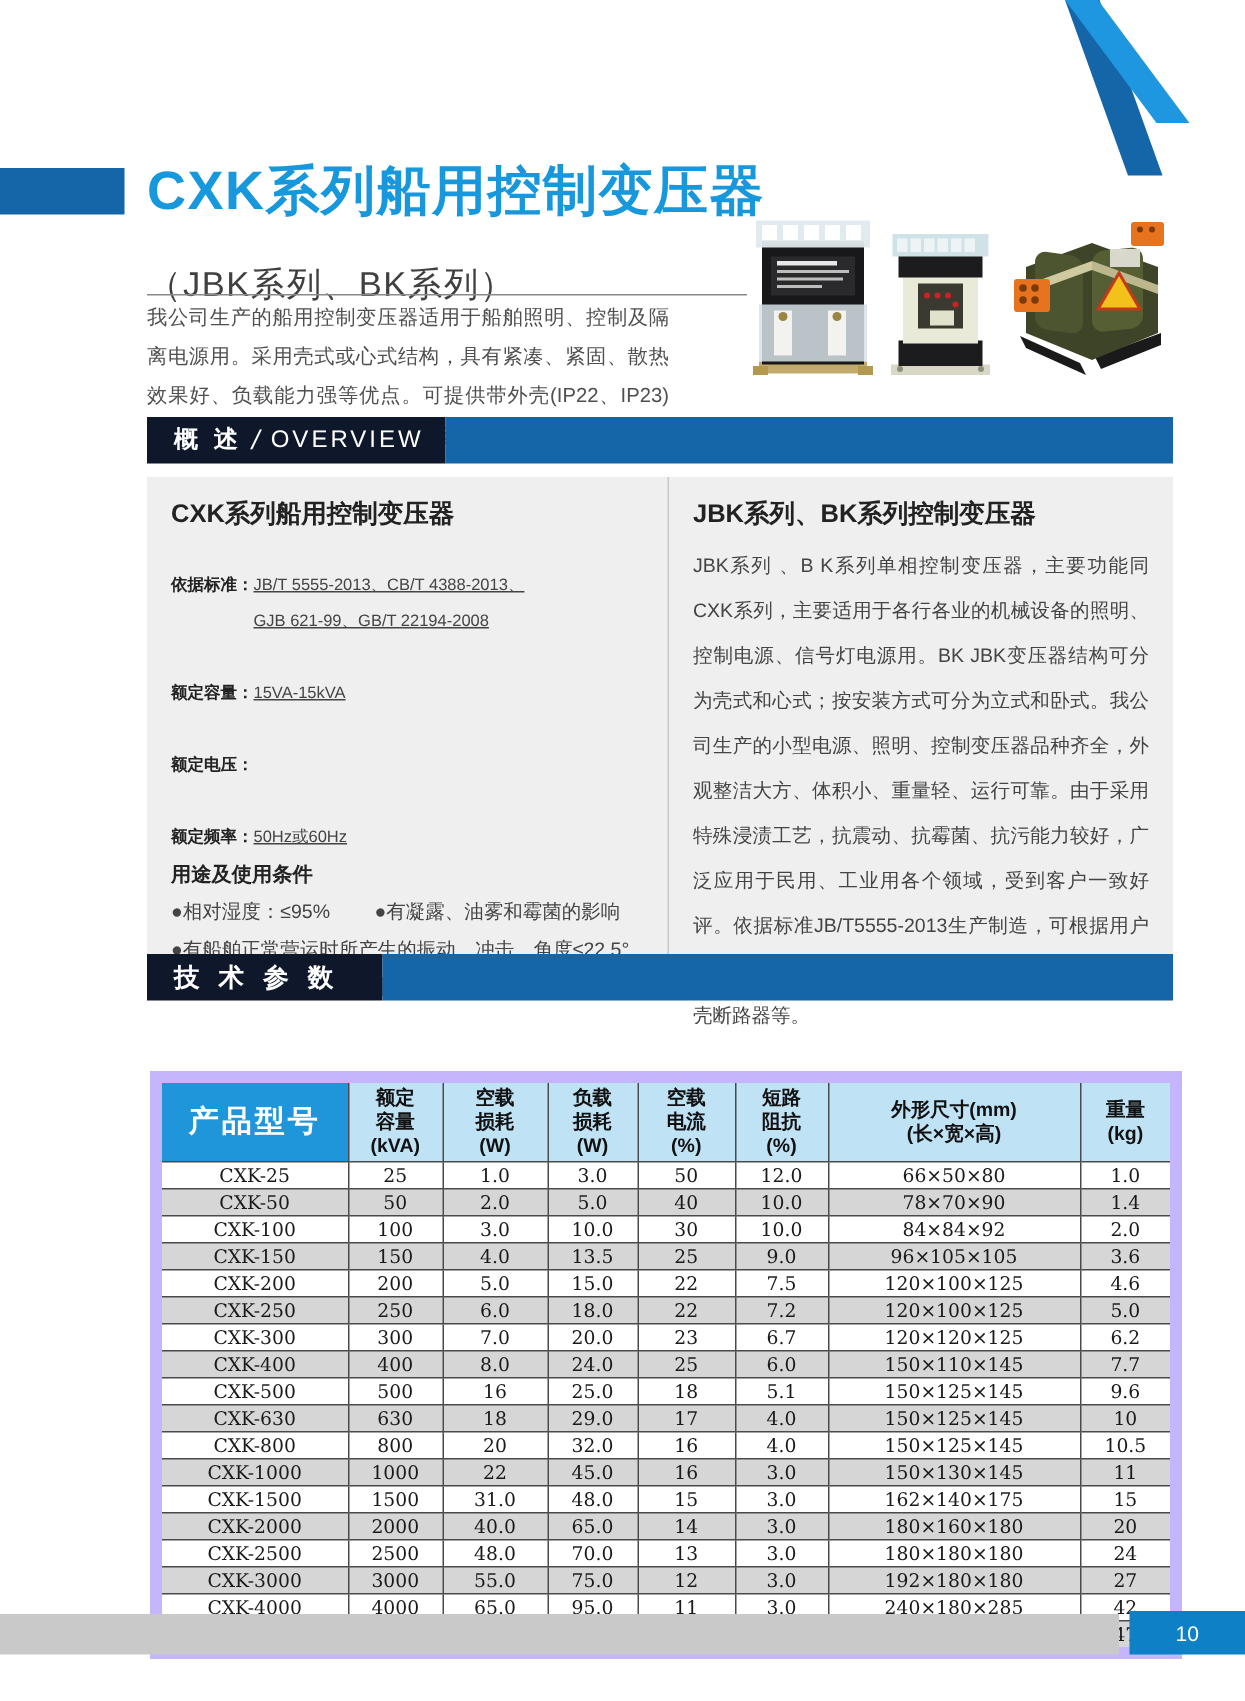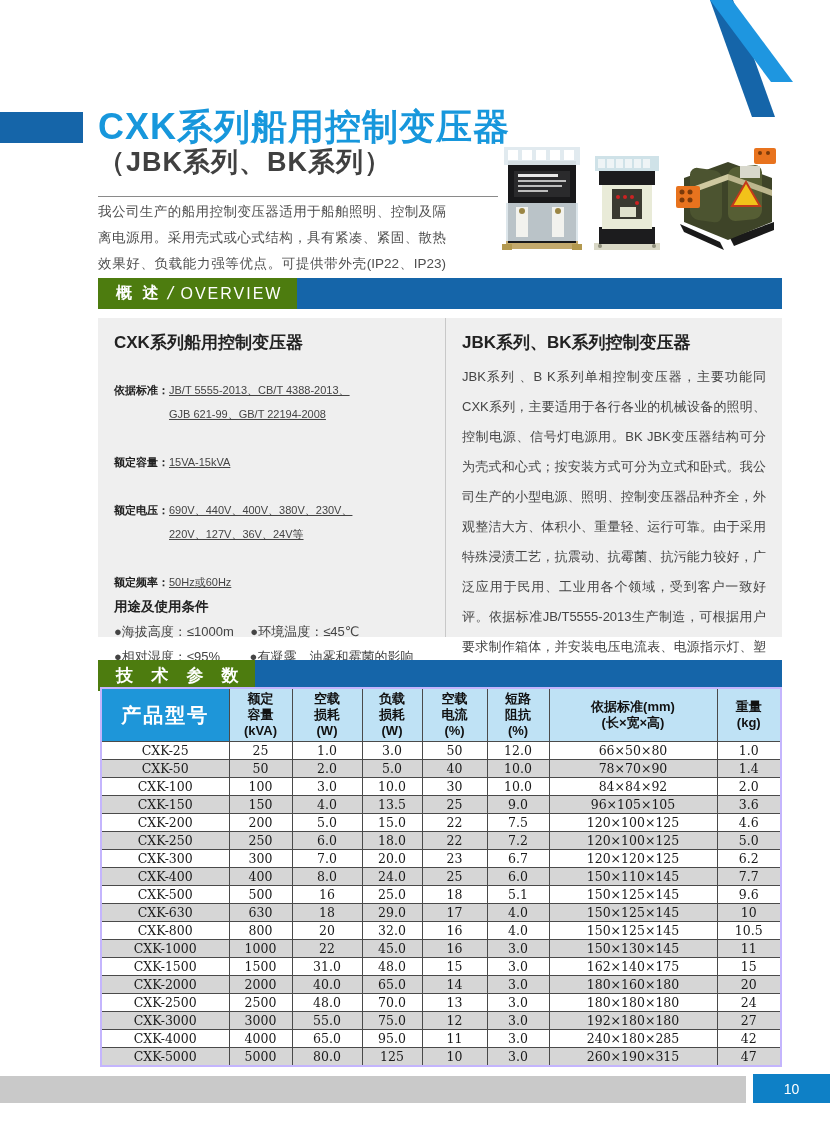--- a/index.html
+++ b/index.html
@@ -16,43 +16,43 @@
   
   .decor-svg { position: absolute; top: 0; left: 0; width: 830px; height: 140px; }
 
   
   .title-bar { position: absolute; left: 0; top: 112px; width: 83px; height: 31px; background: #1565a9; }
   .page-title {
     position: absolute; left: 98px; top: 103px;
     font-size: 36px; font-weight: bold; color: #1797dc; letter-spacing: 1px;
   }
   .page-subtitle {
-    position: absolute; left: 98px; top: 144px;
-    font-size: 27px; font-weight: 700; color: #404040; letter-spacing: 1px;
+    position: absolute; left: 98px; top: 174px;
+    font-size: 23px; font-weight: 400; color: #404040; letter-spacing: 1px;
   }
   .subtitle-rule { position: absolute; left: 98px; top: 196px; width: 400px; height: 1px; background: #8a8a8a; }
   .intro-text {
     position: absolute; left: 98px; top: 199px; width: 348px;
     font-size: 13.5px; line-height: 26px; color: #4f4f4f; text-align: justify;
   }
 
   
   .photos { position: absolute; left: 500px; top: 138px; width: 288px; height: 114px; display: flex; align-items: flex-end; gap: 6px; }
   .photo { display: block; }
 
   
   .banner { position: absolute; left: 98px; width: 684px; height: 31px; display: flex; }
   .banner-left {
-    background: #4d7c0f; color: #fff; display: flex; align-items: center;
+    background: #0f172a; color: #fff; display: flex; align-items: center;
     padding: 0 18px; white-space: nowrap;
   }
   .banner-right { background: #1565a9; flex: 1; }
   .banner-overview { top: 278px; }
   .banner-overview .banner-left { width: 199px; font-size: 16px; }
-  .banner-tech { top: 660px; font-family: Liberation Mono, monospace; }
+  .banner-tech { top: 636px; }
   .banner-tech .banner-left { width: 157px; font-size: 17px; font-weight: bold; letter-spacing: 4px; }
   .banner-zh { font-weight: bold; letter-spacing: 3px; }
   .banner-slash { margin: 0 7px; font-size: 18px; font-weight: 300; transform: skewX(-12deg); }
   .banner-en { letter-spacing: 2px; font-size: 16px; }
 
   
   .overview-panel {
     position: absolute; left: 98px; top: 318px; width: 684px; height: 319px;
     background: #efefef; display: flex;
   }
@@ -62,23 +62,23 @@
   .ov-heading { font-size: 17px; font-weight: bold; color: #222; margin-bottom: 8px; }
   .spec-row { display: flex; font-size: 11px; line-height: 24px; color: #444; margin-top: 24px; }
   .spec-label { font-weight: bold; color: #222; white-space: nowrap; }
   .spec-value { white-space: pre-line; text-decoration: underline; }
   .usage-heading { font-size: 13.5px; font-weight: bold; color: #222; line-height: 25px; }
   .usage-intro, .usage-line { font-size: 13px; line-height: 25px; color: #444; }
   .ov-body { font-size: 13px; line-height: 30px; color: #444; text-align: justify; }
 
   
   .tech-table {
-    position: absolute; left: 100px; top: 687px; width: 680px;
+    position: absolute; left: 100px; top: 714px; width: 680px;
     border-collapse: collapse; table-layout: fixed;
-    border: 2px solid #c4b5fd;
+    border: 8px solid #c4b5fd;
   }
   .tech-table th, .tech-table td { border: 1px solid #4a4a4a; text-align: center; vertical-align: middle; }
   .tech-table thead th {
     background: #bfe2f5; font-size: 13px; font-weight: 600; color: #111;
     white-space: pre-line; line-height: 1.22; height: 50px; padding: 2px 0;
   }
   .tech-table thead th.model-head {
     background: #1e96d9; color: #ffffff; font-size: 20px; font-weight: bold; letter-spacing: 2px;
   }
   .tech-table tbody td {
@@ -191,29 +191,26 @@
       <span class="spec-label">依据标准：</span>
       <span class="spec-value">JB/T 5555-2013、CB/T 4388-2013、
 GJB 621-99、GB/T 22194-2008</span>
     </div>
     <div class="spec-row">
       <span class="spec-label">额定容量：</span>
       <span class="spec-value">15VA-15kVA</span>
     </div>
     <div class="spec-row">
       <span class="spec-label">额定电压：</span>
-      <span class="spec-value">690V、440V、400V、380V、230V、
-220V、127V、36V、24V等</span>
     </div>
     <div class="spec-row">
       <span class="spec-label">额定频率：</span>
       <span class="spec-value">50Hz或60Hz</span>
     </div>
     <div class="usage-heading">用途及使用条件</div>
-    <div class="usage-line">●海拔高度：≤1000m　 ●环境温度：≤45℃</div>
     <div class="usage-line">●相对湿度：≤95%　　 ●有凝露、油雾和霉菌的影响</div>
     <div class="usage-line">●有船舶正常营运时所产生的振动、冲击、角度≤22.5°的摇摆和角度≤15°的倾斜</div>
   </div>
   <div class="ov-col ov-right">
     <div class="ov-heading">JBK系列、BK系列控制变压器</div>
     <div class="ov-body">JBK系列 、B K系列单相控制变压器，主要功能同CXK系列，主要适用于各行各业的机械设备的照明、控制电源、信号灯电源用。BK JBK变压器结构可分为壳式和心式；按安装方式可分为立式和卧式。我公司生产的小型电源、照明、控制变压器品种齐全，外观整洁大方、体积小、重量轻、运行可靠。由于采用特殊浸渍工艺，抗震动、抗霉菌、抗污能力较好，广泛应用于民用、工业用各个领域，受到客户一致好评。依据标准JB/T5555-2013生产制造，可根据用户要求制作箱体，并安装电压电流表、电源指示灯、塑壳断路器等。</div>
   </div>
 </div>
 
 <div class="banner banner-tech">
@@ -243,21 +240,21 @@
 (W)</th>
       <th>负载
 损耗
 (W)</th>
       <th>空载
 电流
 (%)</th>
       <th>短路
 阻抗
 (%)</th>
-      <th>依据标准(mm)
+      <th>外形尺寸(mm)
 (长×宽×高)</th>
       <th>重量
 (kg)</th>
     </tr>
   </thead>
   <tbody>
   <tr>
     <td>CXK-25</td>
     <td>25</td>
     <td>1.0</td>

